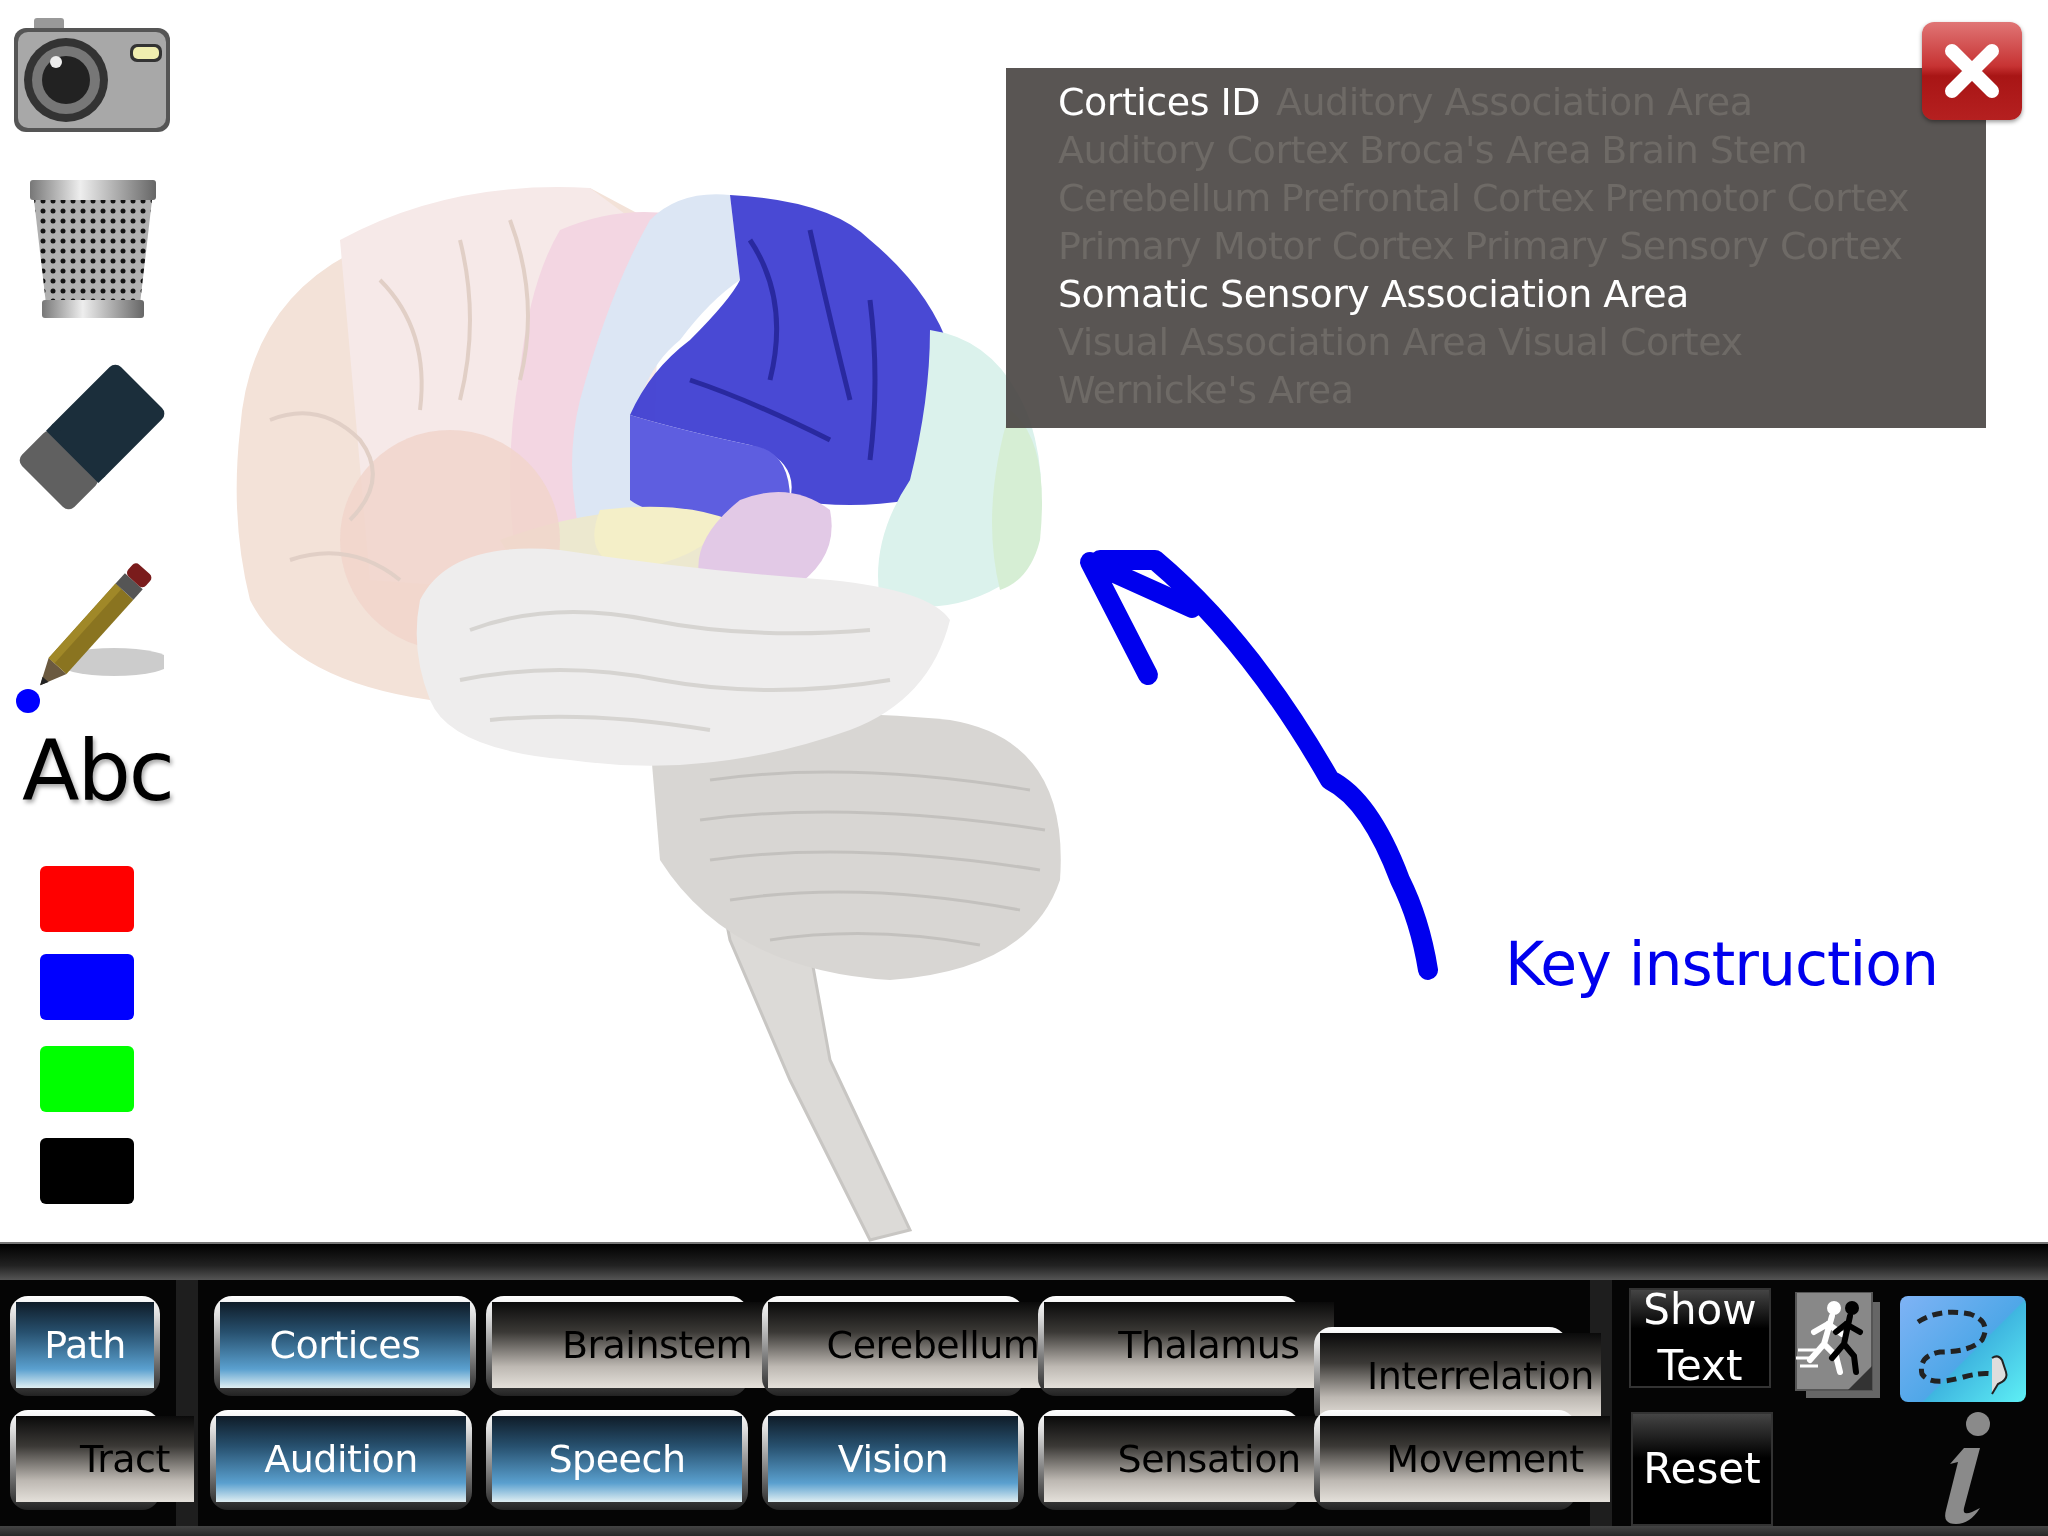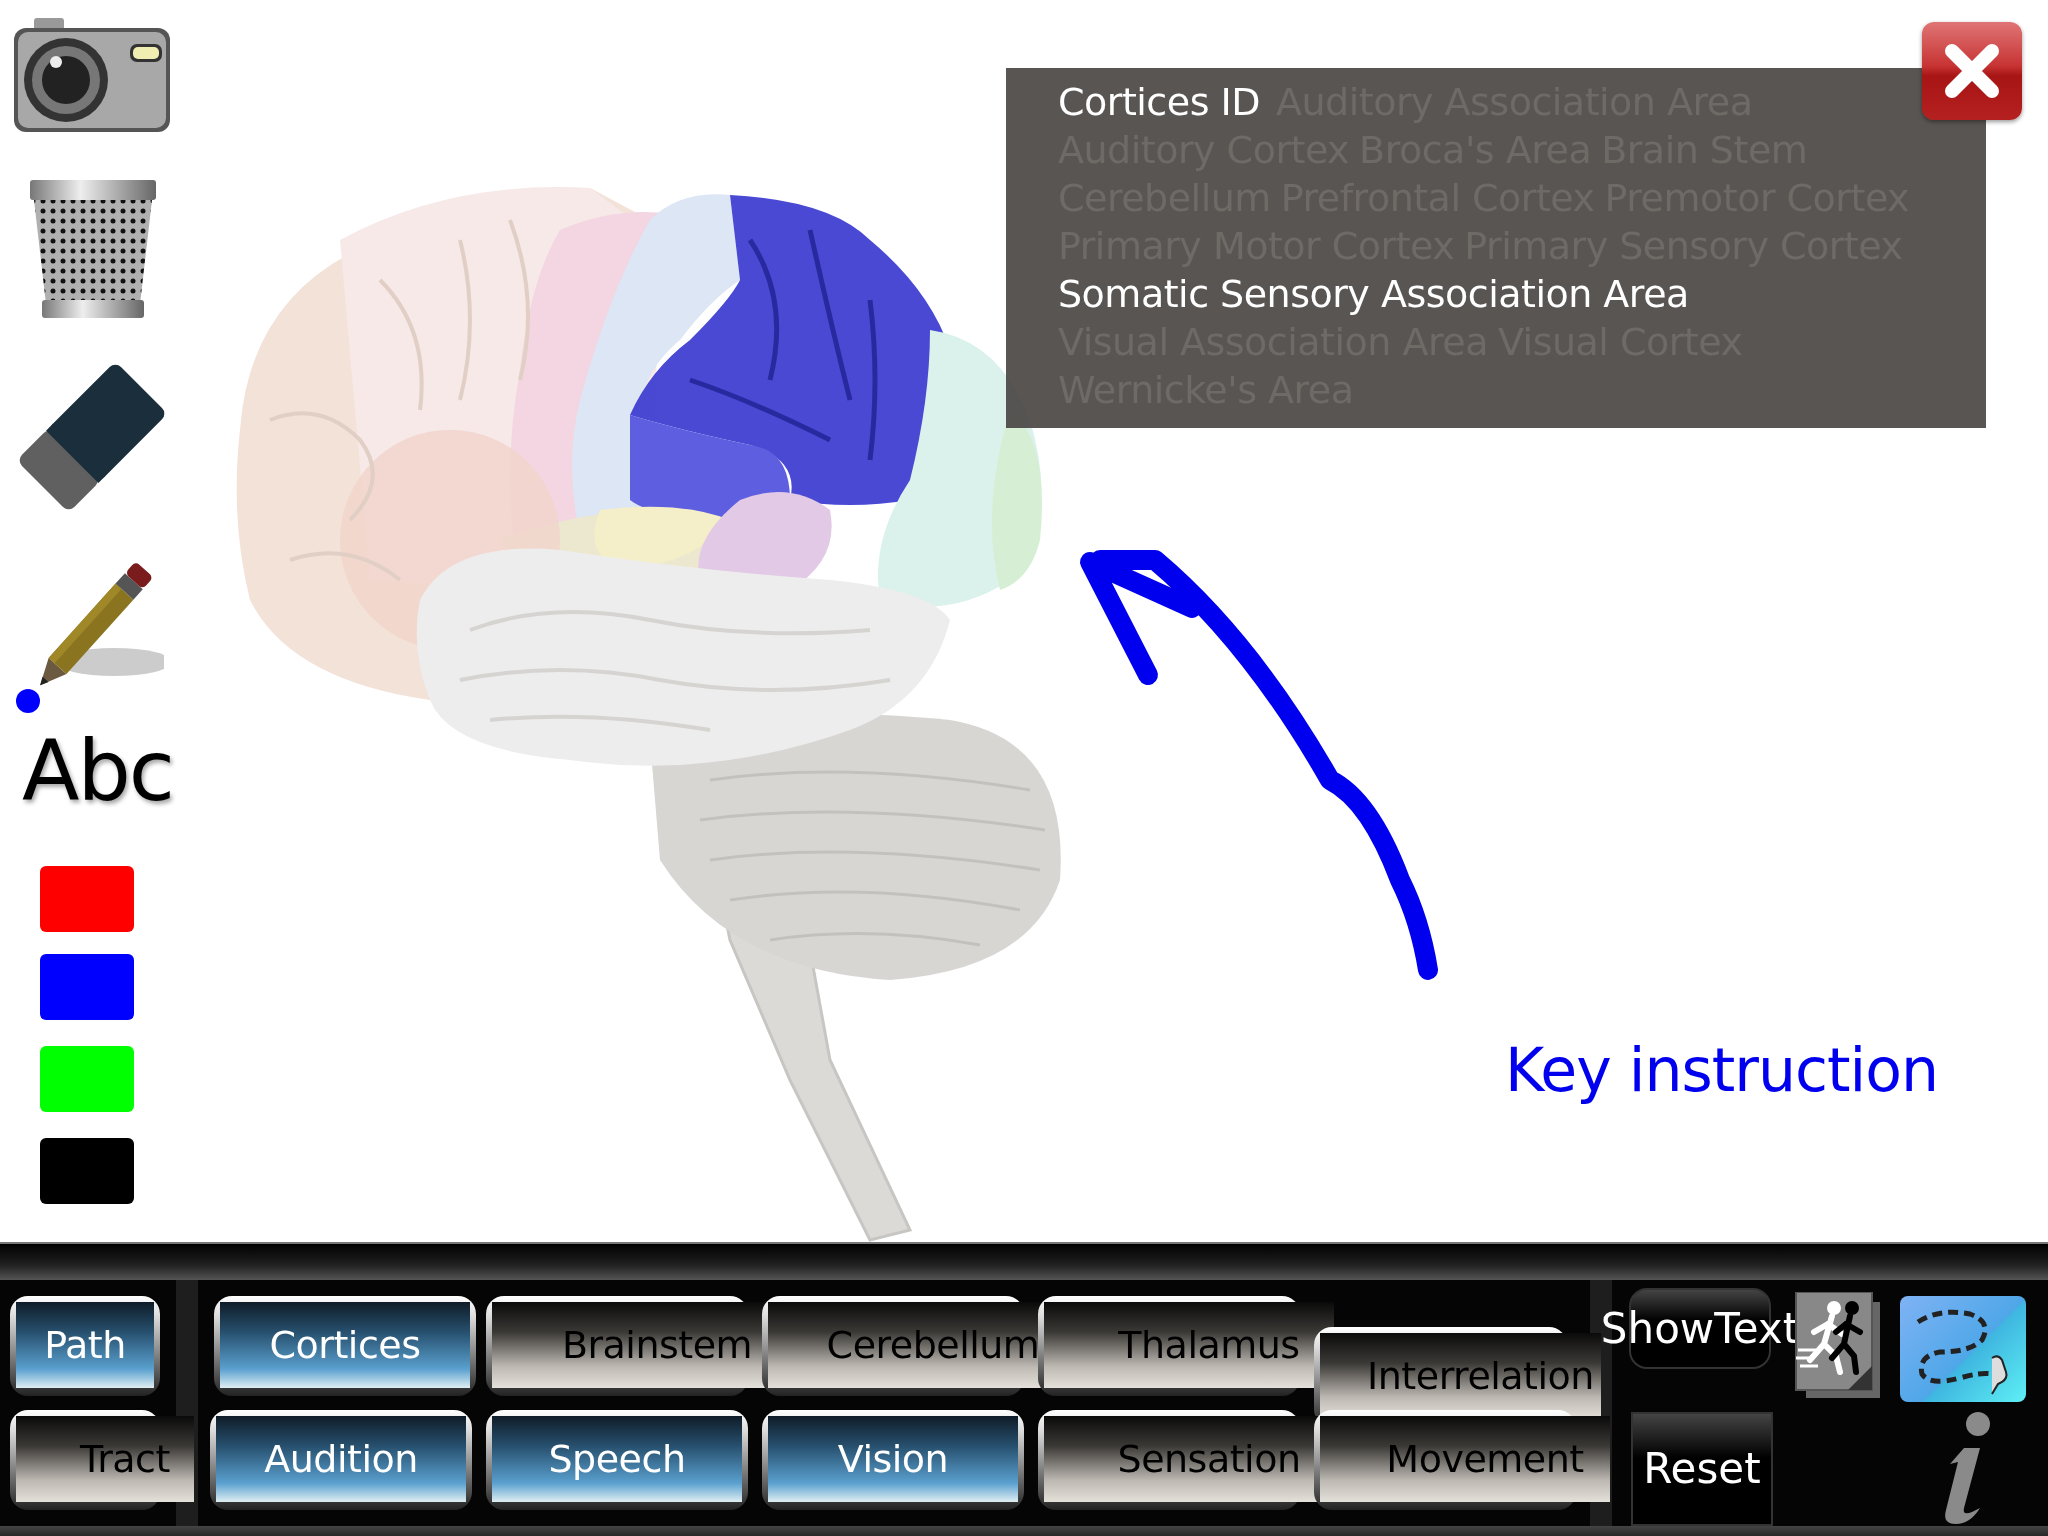--- a/index.html
+++ b/index.html
@@ -7,21 +7,21 @@
   .abs { position:absolute; }
 
   
   .tool { position:absolute; cursor:pointer; }
   .swatch { position:absolute; left:40px; width:94px; height:66px; border-radius:6px; cursor:pointer; }
   .abc { position:absolute; left:22px; top:722px; font-size:84px; color:#000; text-shadow:2px 3px 4px rgba(0,0,0,0.35); font-family:"DejaVu Sans", sans-serif; letter-spacing:-2px; }
 
   
   #brain { position:absolute; left:230px; top:180px; width:1020px; height:1080px; }
   #annot { position:absolute; left:0; top:0; width:2048px; height:1240px; pointer-events:none; }
-  .key-instr { position:absolute; left:1505px; top:1035px; font-size:60px; color:#0000ee; font-family:"DejaVu Sans", sans-serif; letter-spacing:-1px; }
+  .key-instr { position:absolute; left:1505px; top:929px; font-size:60px; color:#0000ee; font-family:"DejaVu Sans", sans-serif; letter-spacing:-1px; }
 
   
   .panel { position:absolute; left:1006px; top:68px; width:980px; height:360px; background:rgba(75,71,68,0.92); }
   .panel-inner { position:absolute; left:52px; top:10px; width:920px; font-size:38px; line-height:48px; font-family:"DejaVu Sans", sans-serif; }
   .lbl { display:inline-block; margin-right:10px; white-space:nowrap; color:#6e6a66; cursor:pointer; letter-spacing:-0.5px; }
   .lbl.title { color:#ffffff; cursor:default; margin-right:16px; }
   .lbl.active { color:#ffffff; }
 
   .close-btn { position:absolute; left:1922px; top:22px; width:100px; height:98px; border-radius:12px; background:linear-gradient(#e07575 0%, #c73333 45%, #a81515 55%, #b52020 100%); box-shadow:0 2px 4px rgba(0,0,0,0.4); cursor:pointer; }
   .close-btn svg { position:absolute; left:20px; top:20px; }
@@ -222,21 +222,21 @@
   <div class="nb on" style="left:762px;top:166px;width:262px;">
     <div class="face">Vision</div>
   </div>
   <div class="nb off" style="left:1038px;top:166px;width:262px;">
     <div class="face">Sensation</div>
   </div>
   <div class="nb off" style="left:1314px;top:166px;width:262px;">
     <div class="face">Movement</div>
   </div>
 
-  <div class="sq" style="left:1629px;top:44px;width:142px;height:81px;border-radius:18px;">
+  <div class="sq" style="left:1629px;top:44px;width:142px;height:100px;flex-direction:column;">
     <span>Show</span>
     <span>Text</span>
   </div>
   <div class="sq" style="left:1631px;top:168px;width:142px;height:114px;">
     <span>Reset</span>
   </div>
 
   <div class="abs" style="left:1792px;top:48px;width:92px;height:110px;cursor:pointer;">
     <svg width="92" height="110" viewBox="0 0 92 110">
       <rect x="14" y="10" width="74" height="96" fill="#666"></rect>

